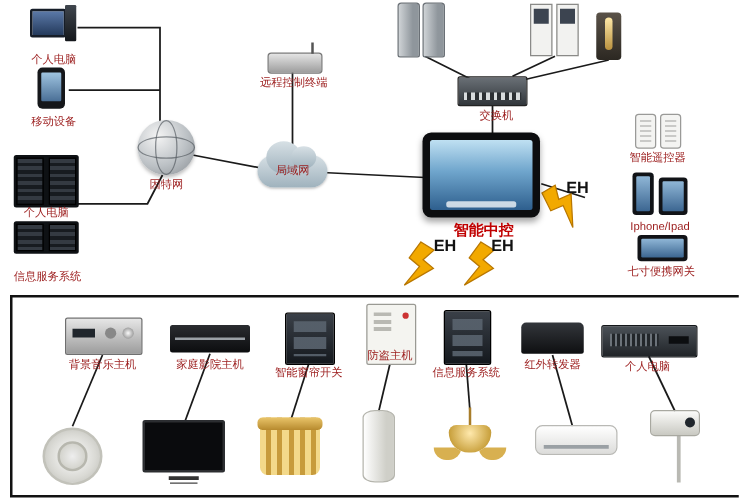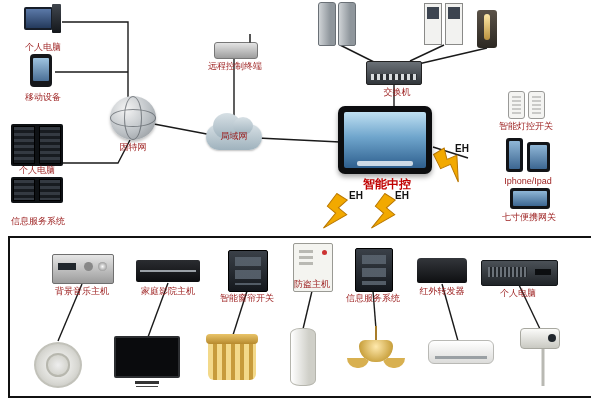--- a/index.html
+++ b/index.html
@@ -4,21 +4,21 @@
 <style>
   html,body{margin:0;padding:0;background:#fff;}
   .stage{position:relative;width:591px;height:400px;background:#fff;overflow:hidden;
          font-family:Liberation Sans, sans-serif;}
   .wires{position:absolute;left:0;top:0;z-index:1;}
   .cline{stroke:var(--line,#1a1a1a);stroke-width:1.4;fill:none;}
   .bolt{fill:var(--bolt-fill,#f0a500);stroke:var(--bolt-stroke,#b97700);stroke-width:1;}
   .dev,.lbl{position:absolute;z-index:2;}
   .lbl{font-size:9px;color:var(--label,#9b1c1c);text-align:center;line-height:1.15;white-space:nowrap;}
   .lbl.big{font-size:12px;font-weight:bold;color:var(--label-bold,#c00000);}
-  .lbl.eh{color:#111;font-size:10px;font-weight:bold;}
+  .lbl.eh{color:#111;font-size:13px;font-weight:bold;}
 
   
   .pc-mon{position:absolute;left:0;top:3px;width:25px;height:19px;background:linear-gradient(#5b79a8,#243a5c);border:2px solid #161d28;border-radius:2px;}
   .pc-tower{position:absolute;right:1px;top:0;width:9px;height:29px;background:linear-gradient(#40464e,#14171b);border-radius:1px;}
   .phone{position:absolute;width:22px;height:33px;background:#15171a;border-radius:4px;}
   .phone::before{content:"";position:absolute;inset:4px 3px 6px 3px;background:linear-gradient(#9fc4e0,#4a6f96);border-radius:1px;}
   .srv{position:absolute;background:#0e1114;border-radius:2px;display:flex;gap:4px;padding:2px;}
   .tower{flex:1;background:repeating-linear-gradient(#343a42 0 3px,#171b20 3px 6px);border:1px solid #000;}
   .globe{position:absolute;border-radius:50%;background:radial-gradient(circle at 35% 30%,#f4f4f4,#bcc1c5 55%,#878c91);box-shadow:0 2px 3px rgba(0,0,0,.25);}
   .globe::before{content:"";position:absolute;top:0;bottom:0;left:30%;right:30%;border:1px solid rgba(80,86,92,.65);border-radius:50%;}
@@ -148,21 +148,21 @@
 
   <div class="dev tablet" style="left:338px;top:106px;width:94px;height:68px"></div>
   <div class="lbl big" style="left:352px;top:178px;width:70px">智能中控</div>
 
   <div class="lbl eh" style="left:452px;top:143px;width:20px">EH</div>
   <div class="lbl eh" style="left:346px;top:190px;width:20px">EH</div>
   <div class="lbl eh" style="left:392px;top:190px;width:20px">EH</div>
 
   <div class="dev remote" style="left:508px;top:91px"></div>
   <div class="dev remote" style="left:528px;top:91px"></div>
-  <div class="lbl" style="left:494px;top:121px;width:64px">智能灯控开关</div>
+  <div class="lbl" style="left:494px;top:121px;width:64px">智能遥控器</div>
 
   <div class="dev blackdev" style="left:506px;top:138px;width:17px;height:34px"></div>
   <div class="dev blackdev" style="left:527px;top:142px;width:23px;height:30px"></div>
   <div class="lbl" style="left:496px;top:176px;width:64px">Iphone/Ipad</div>
 
   <div class="dev blackdev" style="left:510px;top:188px;width:40px;height:21px"></div>
   <div class="lbl" style="left:494px;top:212px;width:70px">七寸便携网关</div>
 
   <div class="dev" style="left:8px;top:236px;width:582px;height:158px;border:2px solid var(--panel-border,#111);z-index:1"></div>
 

